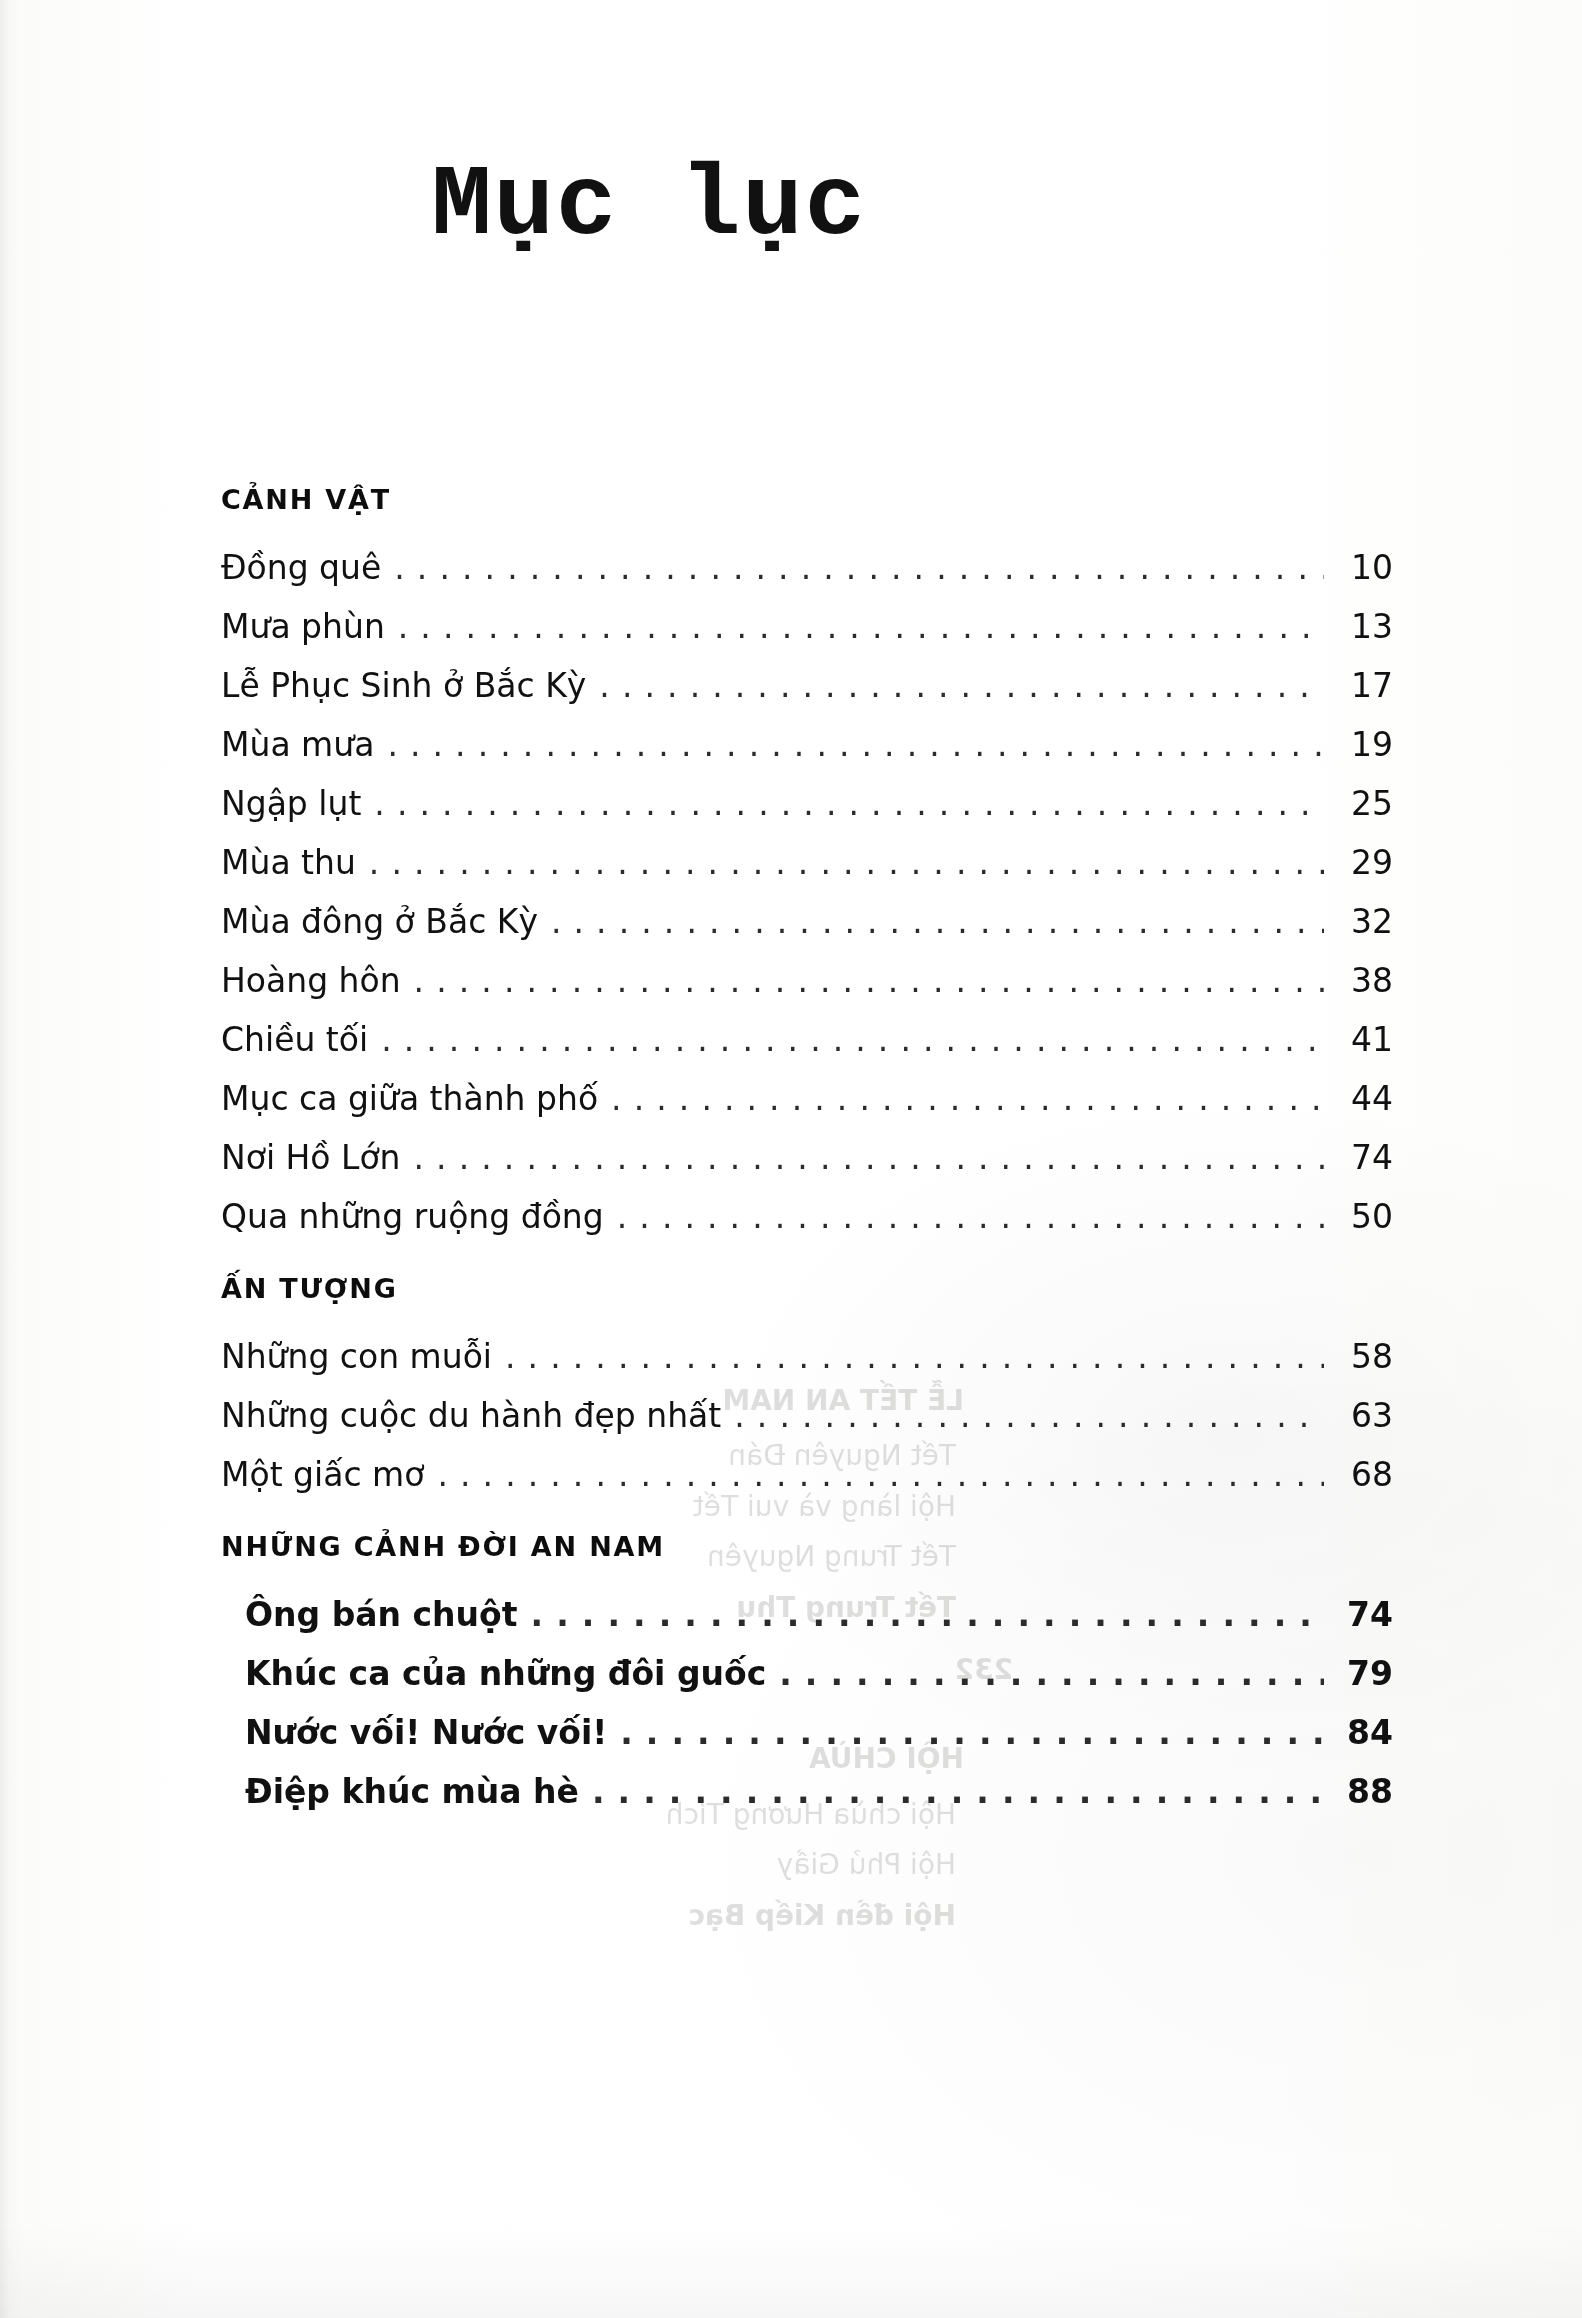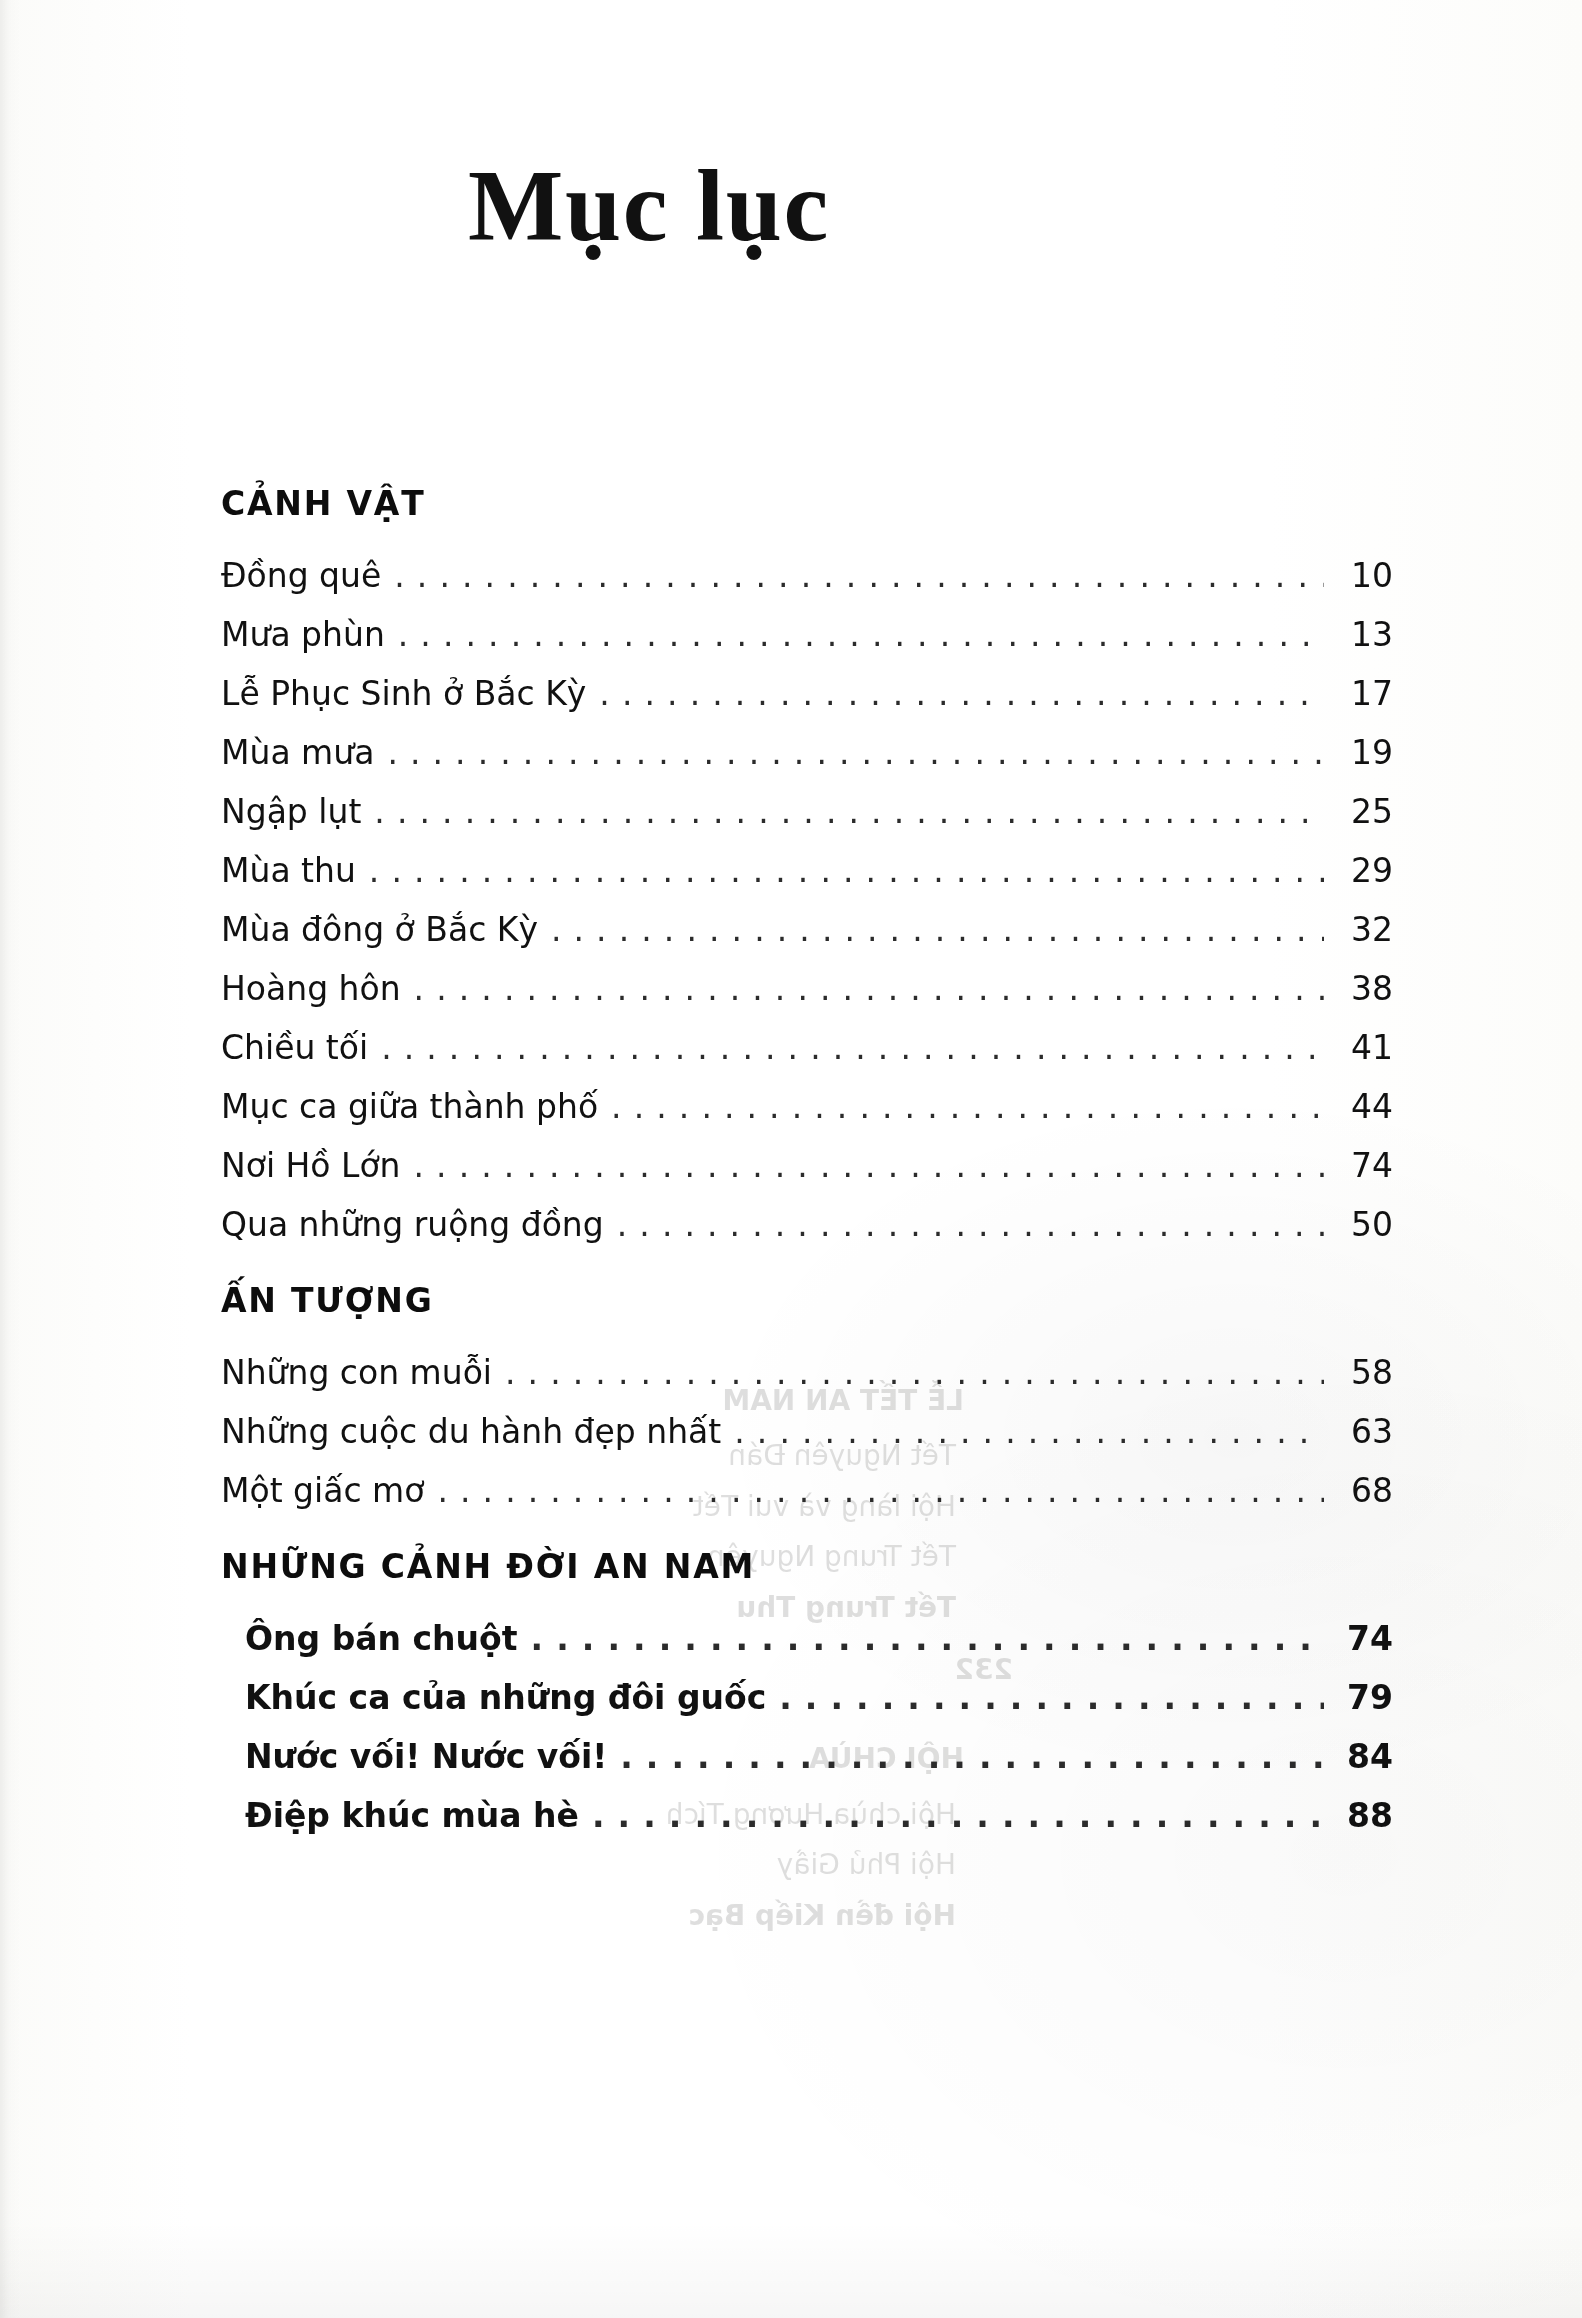--- a/index.html
+++ b/index.html
@@ -60,42 +60,42 @@
     width: 1583px;
     height: 2319px;
   }
 
   .toc-title {
     position: absolute;
     left: 0;
     top: 151px;
     width: 1298px;
     text-align: center;
-    font-family: Liberation Serif, serif;
+    font-family: Liberation Mono, monospace;
     font-weight: 700;
     font-size: 101px;
     letter-spacing: 1.6px;
     color: #111111;
     line-height: 1.1;
   }
 
   .toc-body {
     position: absolute;
     left: 221px;
     top: 484px;
     width: 1172px;
   }
 
   .section {
     margin-bottom: 37px;
   }
   .section:last-child { margin-bottom: 0; }
 
   .section-heading {
-    font-size: 33px;
+    font-size: 27px;
     font-weight: 700;
     letter-spacing: 1.8px;
     color: #0d0d0d;
     margin-bottom: 13px;
   }
 
   .entry {
     display: flex;
     align-items: flex-end;
     font-size: 33px;

